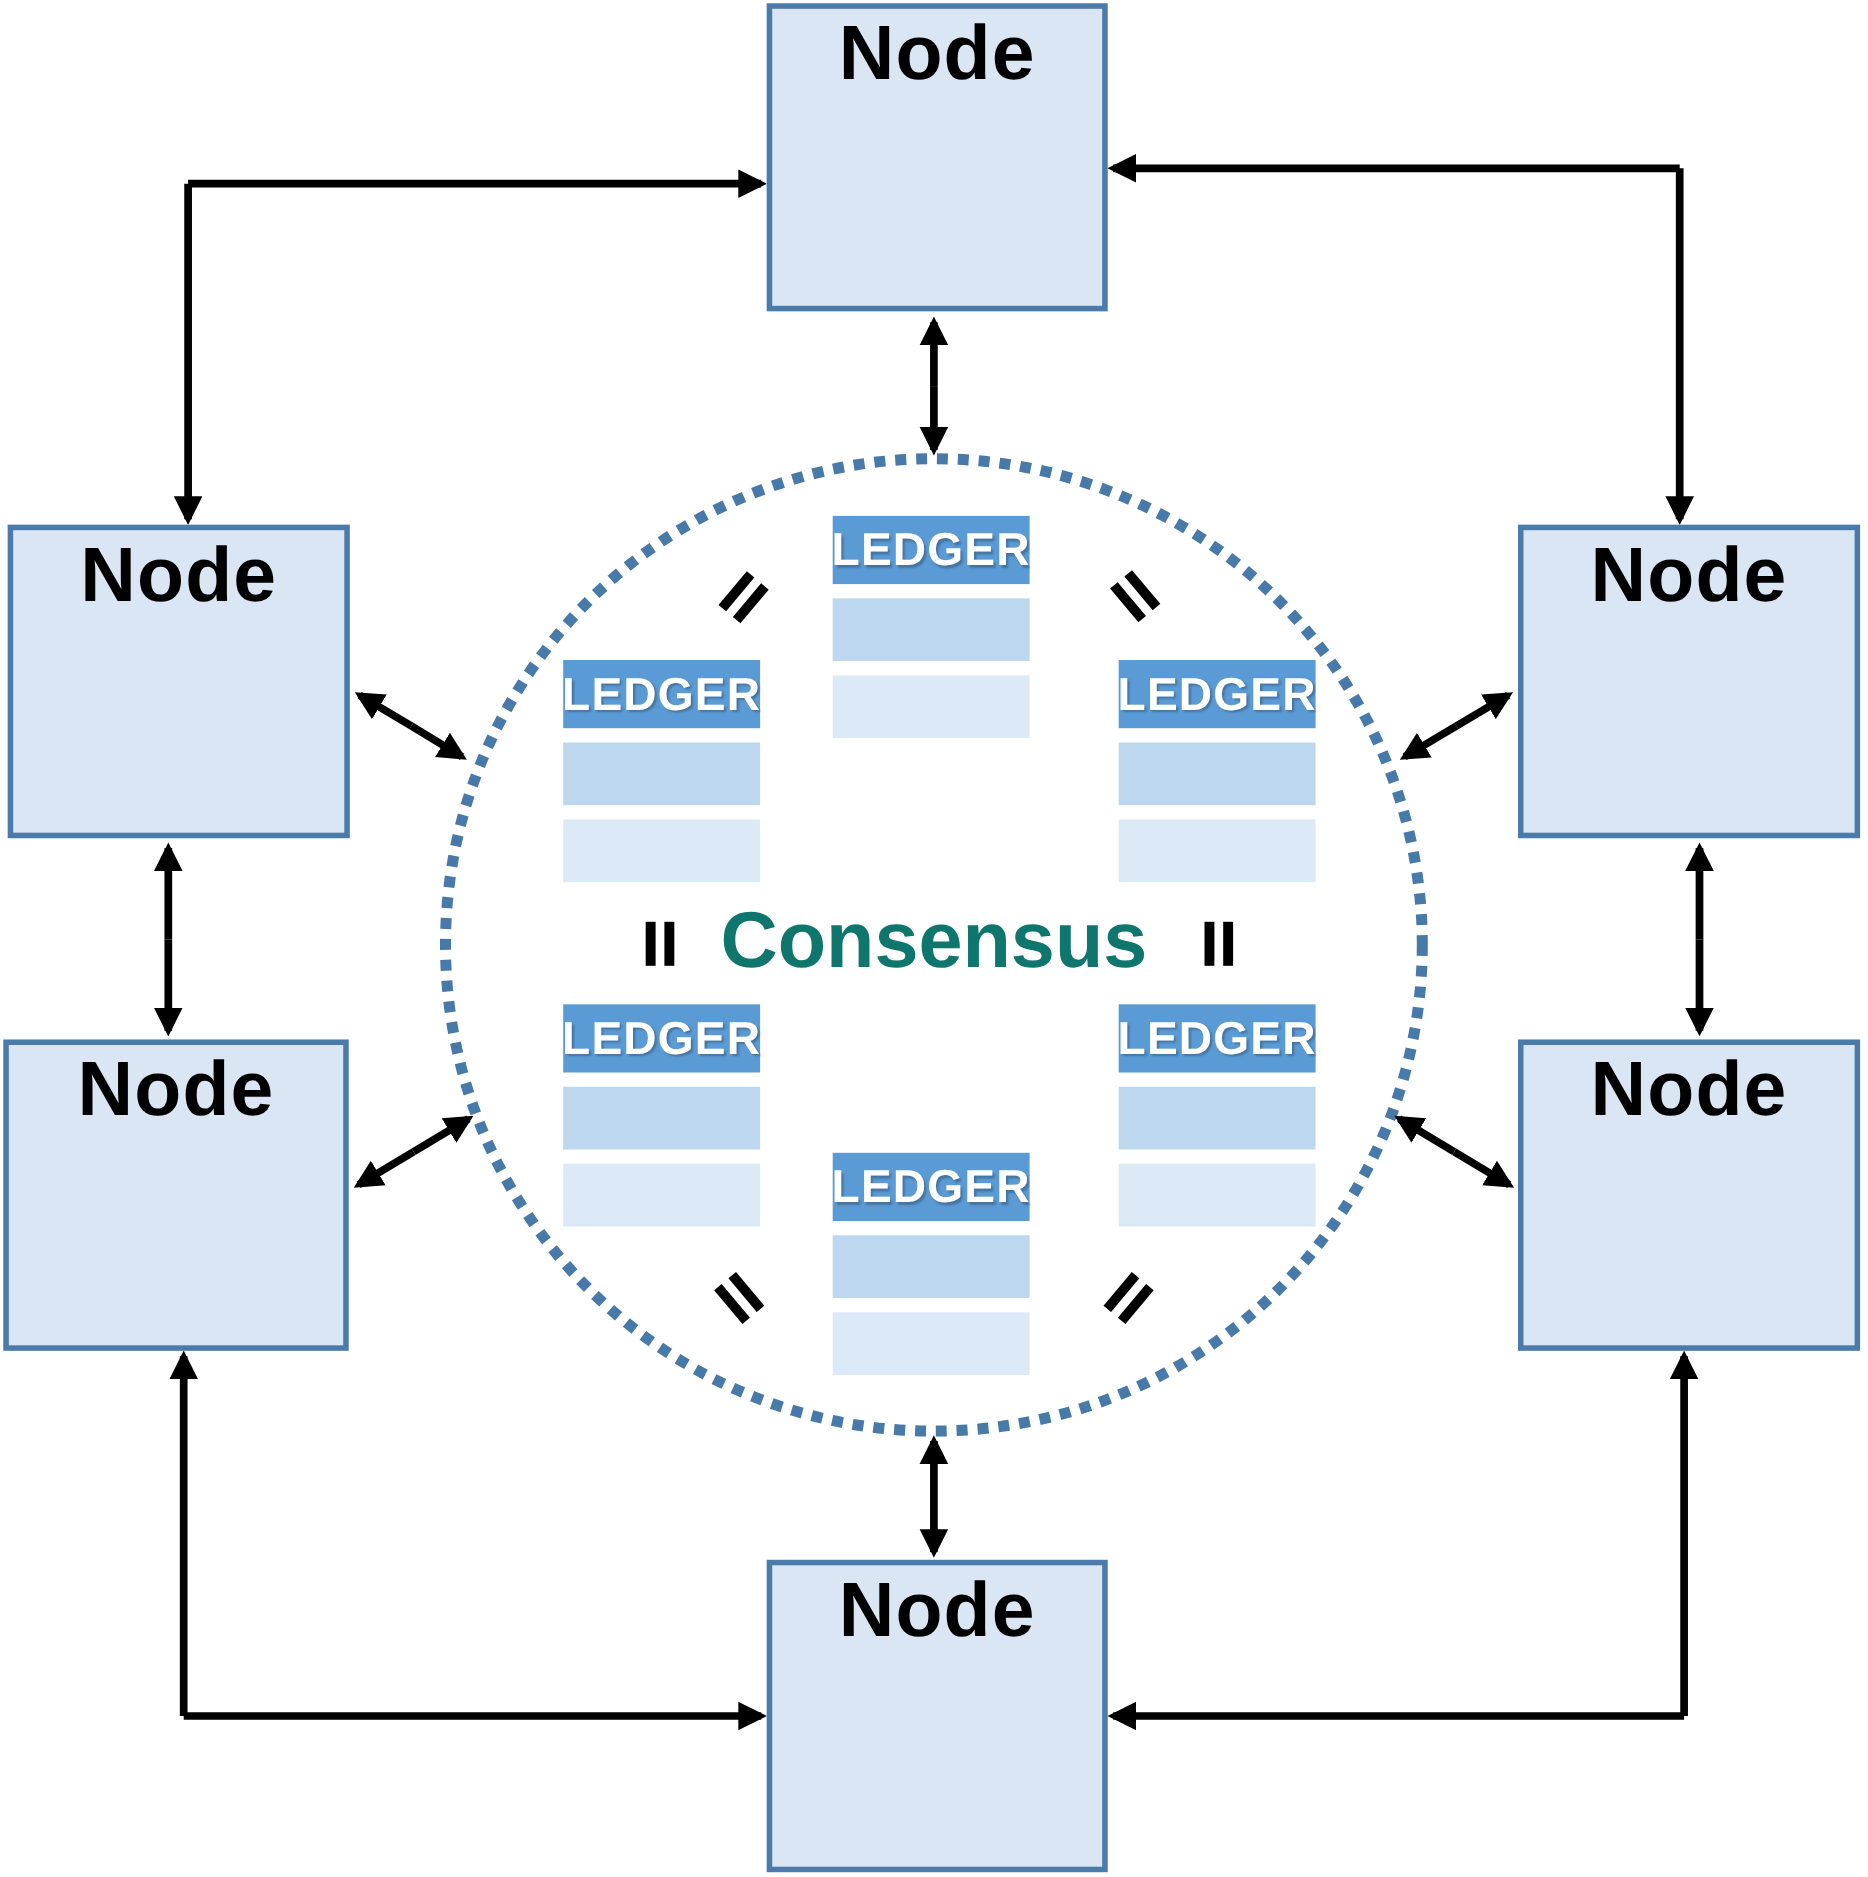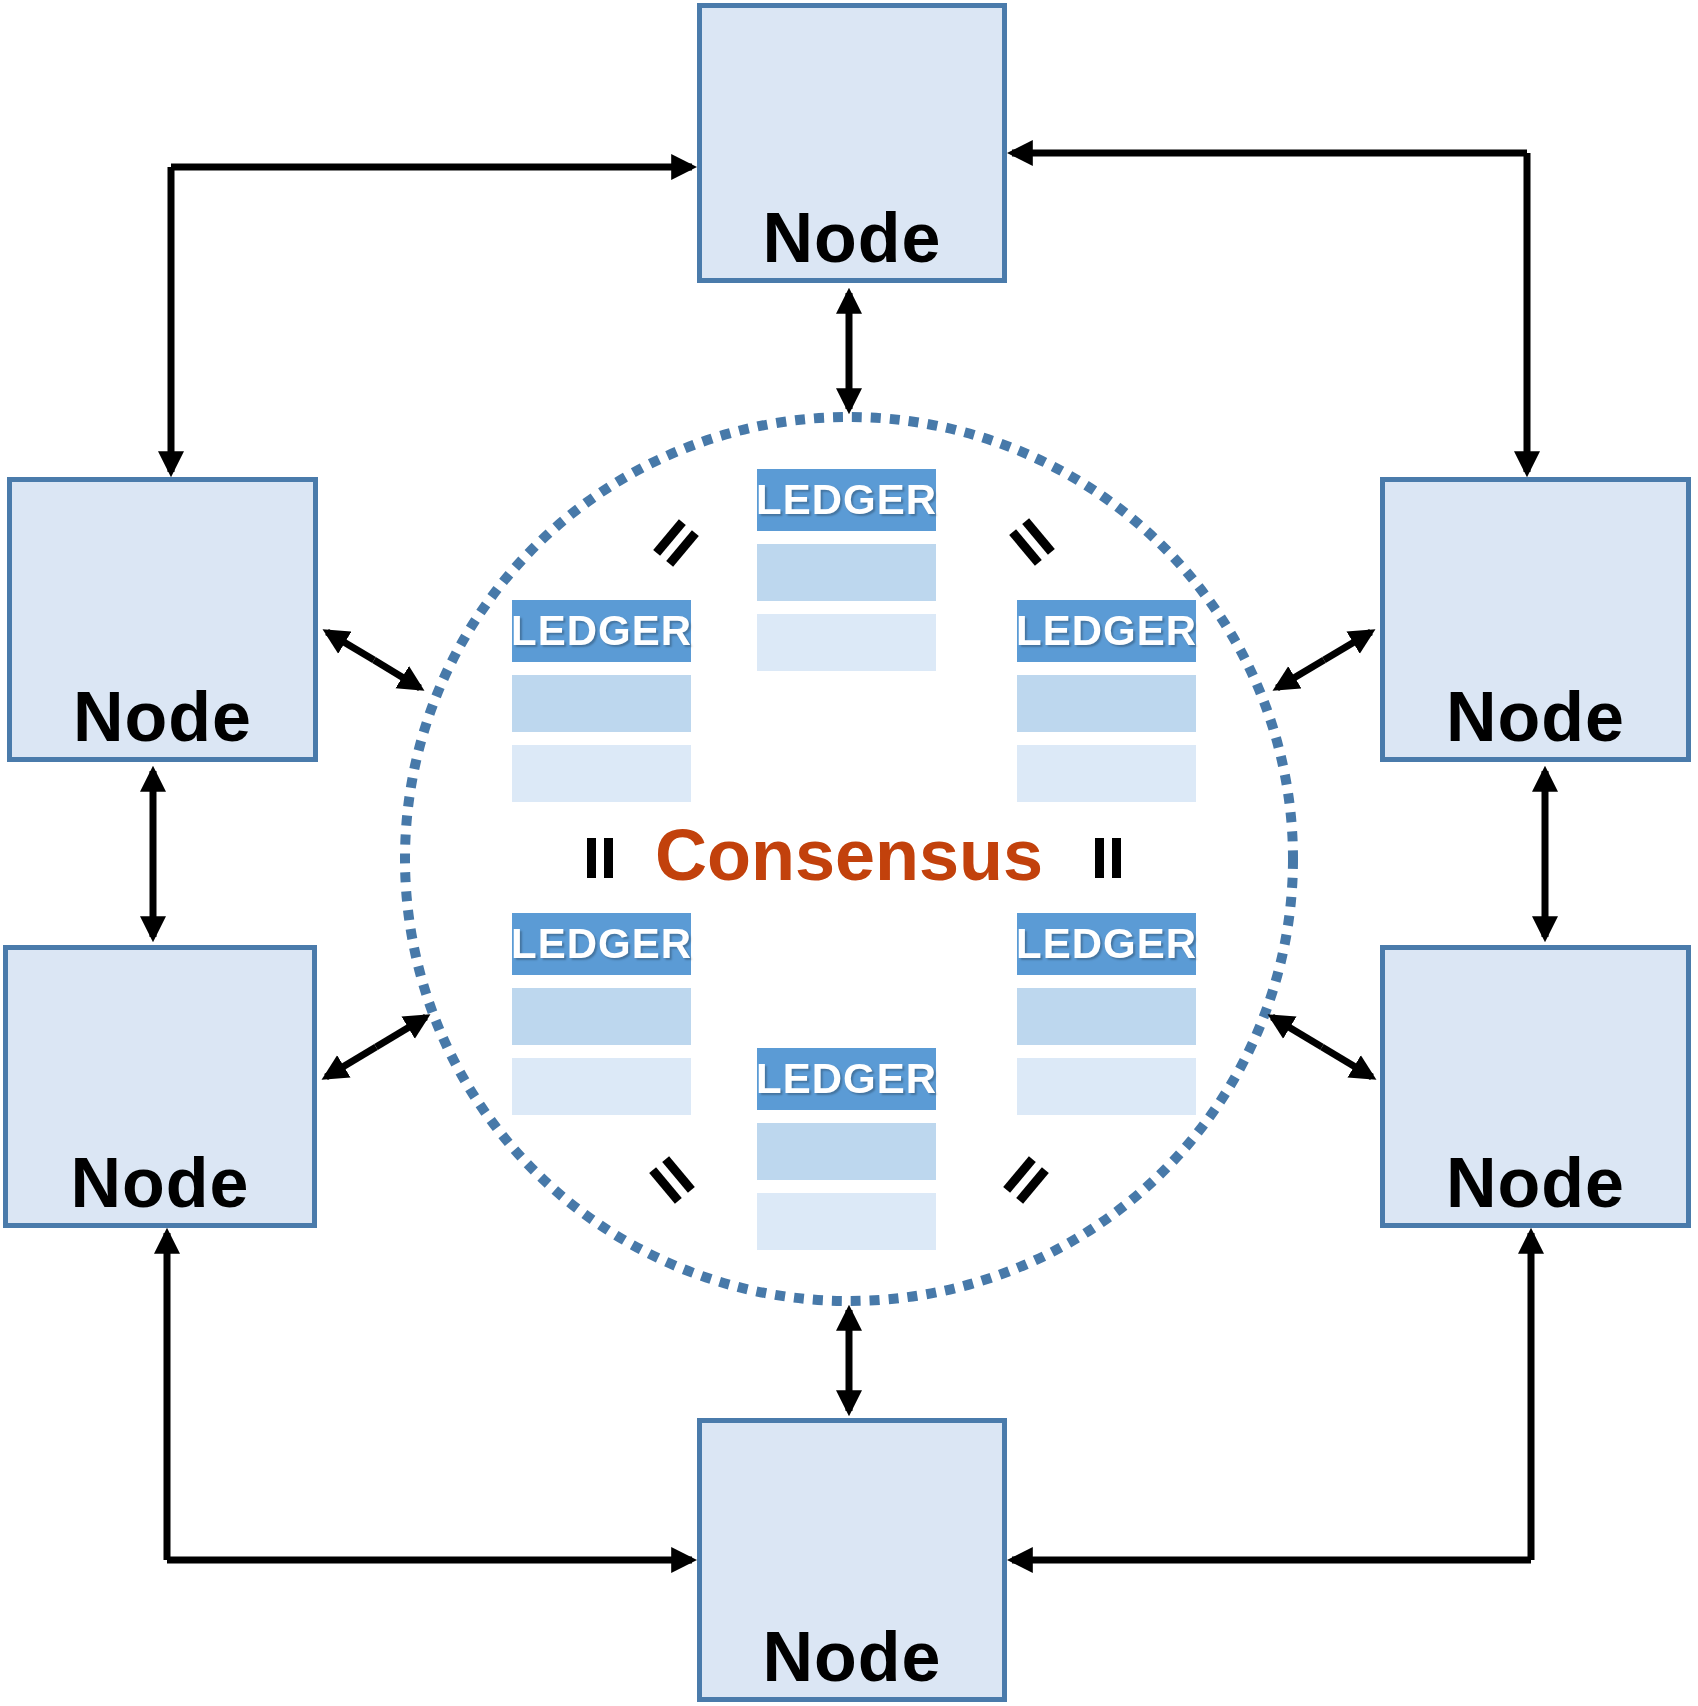--- a/index.html
+++ b/index.html
@@ -4,21 +4,21 @@
 <style>
   html,body{margin:0;padding:0;background:#ffffff;}
   .canvas{
     position:relative;width:1698px;height:1706px;background:#ffffff;overflow:hidden;
     font-family:"Liberation Sans", sans-serif;
   }
   svg.wires{position:absolute;left:0;top:0;width:1698px;height:1706px;pointer-events:none;}
   .node{
     position:absolute;box-sizing:border-box;
     background:#dbe6f4;border:5px solid #4a7bab;
-    display:flex;align-items:flex-end;justify-content:center;
+    display:flex;align-items:flex-start;justify-content:center;
     font-weight:bold;font-size:70px;color:#000000;letter-spacing:1px;
   }
   .node-top        {left:697px;top:3px;   width:310px;height:280px;}
   .node-upper-left {left:7px;  top:477px; width:311px;height:285px;}
   .node-lower-left {left:3px;  top:945px; width:314px;height:283px;}
   .node-upper-right{left:1380px;top:477px;width:311px;height:285px;}
   .node-lower-right{left:1380px;top:945px;width:311px;height:283px;}
   .node-bottom     {left:697px;top:1418px;width:310px;height:284px;}
   .ledger{position:absolute;width:179px;font-weight:bold;}
   .ledger .hdr{
@@ -29,21 +29,21 @@
   .ledger .row1{height:57px;margin-top:13px;background:#bdd7ee;}
   .ledger .row2{height:57px;margin-top:13px;background:#dce9f7;}
   .ledger-top-center  {left:757px; top:469px;}
   .ledger-mid-left    {left:512px; top:600px;}
   .ledger-mid-right   {left:1017px;top:600px;}
   .ledger-lower-left  {left:512px; top:913px;}
   .ledger-lower-right {left:1017px;top:913px;}
   .ledger-bottom-center{left:757px;top:1048px;}
   .consensus{
     position:absolute;left:849px;top:858px;transform:translate(-50%,-54%);
-    font-size:72px;font-weight:bold;color:#c2410c;white-space:nowrap;
+    font-size:72px;font-weight:bold;color:#0f766e;white-space:nowrap;
   }
   .eq{position:absolute;width:40px;height:26px;}
   .eq .bar{width:40px;height:9px;background:#000000;}
   .eq .bar + .bar{margin-top:8px;}
   .eq-upper-left {left:656px; top:530px; transform:rotate(-50deg);}
   .eq-upper-right{left:1012px;top:529px; transform:rotate(50deg);}
   .eq-mid-left   {left:580px; top:845px; transform:rotate(90deg);}
   .eq-mid-right  {left:1088px;top:845px; transform:rotate(90deg);}
   .eq-lower-left {left:652px; top:1167px;transform:rotate(50deg);}
   .eq-lower-right{left:1006px;top:1167px;transform:rotate(-50deg);}

